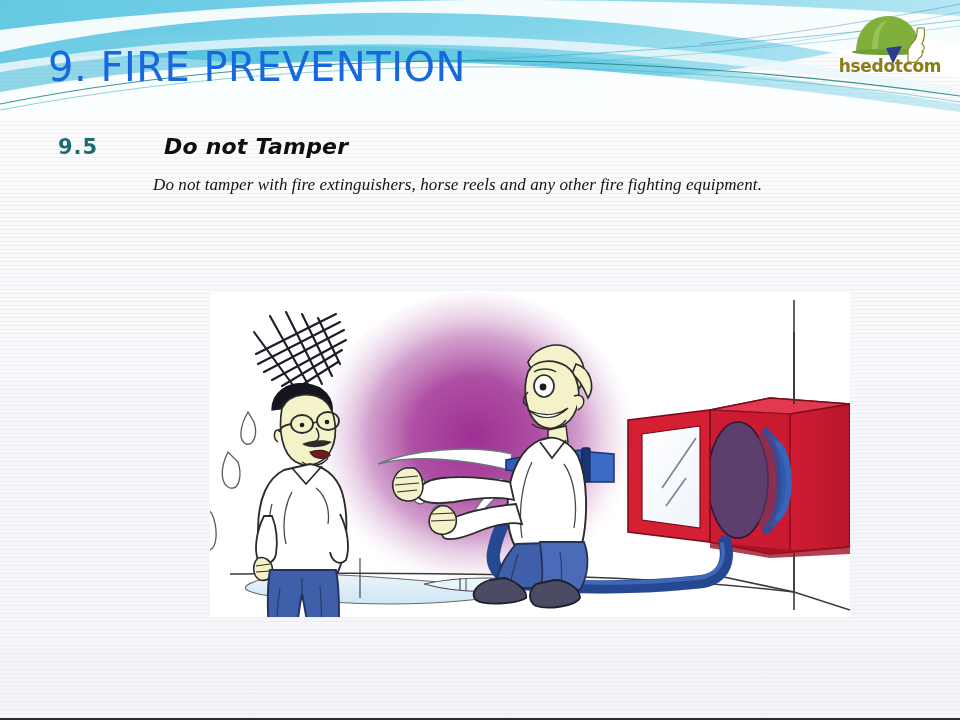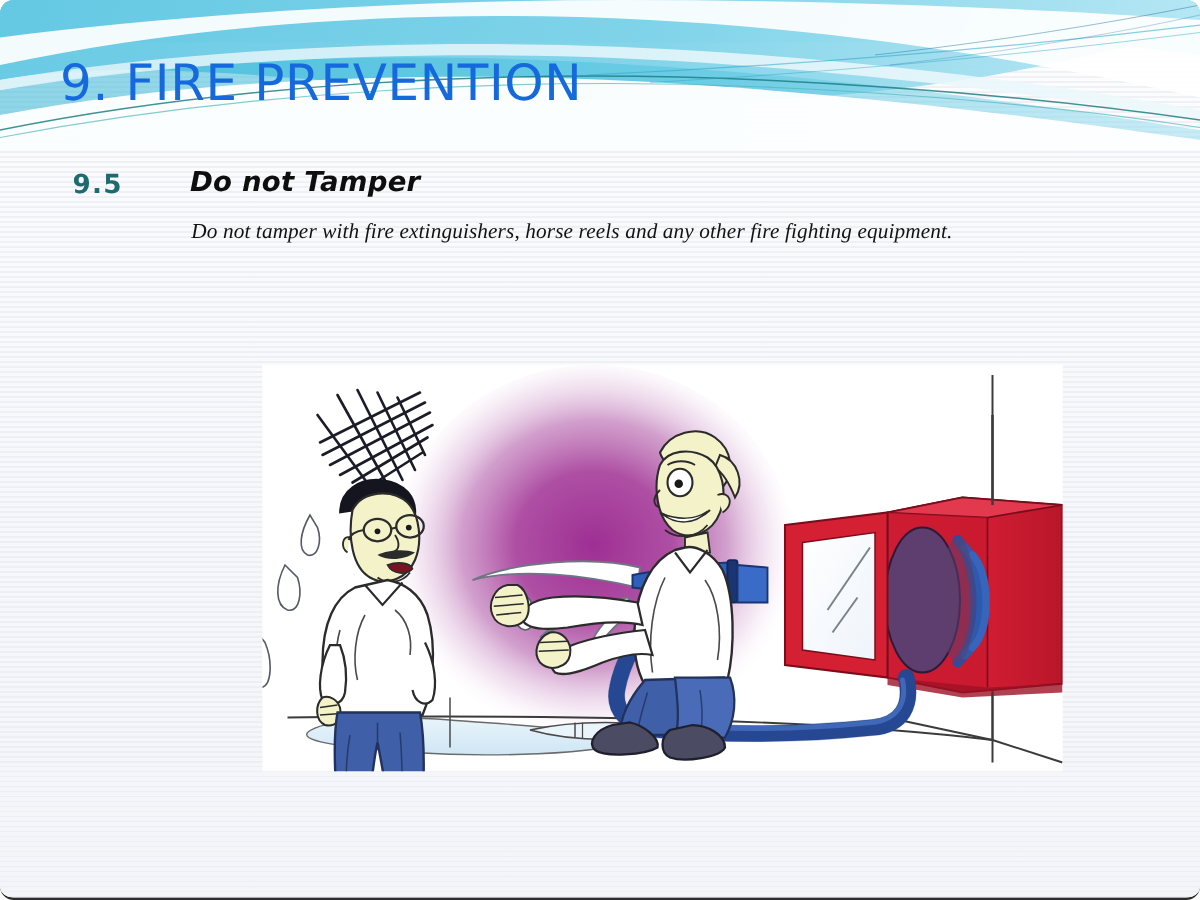--- a/index.html
+++ b/index.html
@@ -12,21 +12,20 @@
     font-family: "Liberation Sans", sans-serif;
   }
   .slide {
     position: relative;
     width: 960px;
     height: 720px;
     overflow: hidden;
     background: #ffffff;
     border-bottom: 2px solid #2b2b2b;
     box-sizing: border-box;
-    border-radius: 11px;
   }
   
   .slide-bg {
     position: absolute;
     inset: 0;
     background:
       repeating-linear-gradient(0deg, rgba(230,232,240,0.55) 0px, rgba(230,232,240,0.55) 1px, rgba(255,255,255,0) 1px, rgba(255,255,255,0) 4px),
       linear-gradient(180deg, #fdfdfe 0%, #f7f8fb 55%, #f4f5f9 100%);
   }
   .banner {
@@ -74,21 +73,21 @@
     left: 58px;
     top: 135px;
     font-family: "DejaVu Sans", sans-serif;
     font-size: 21px;
     font-weight: 700;
     color: #1d6b6e;
     letter-spacing: 1px;
   }
   .section-head {
     position: absolute;
-    left: 152px;
+    left: 164px;
     top: 134px;
     font-family: "DejaVu Sans", sans-serif;
     font-size: 22px;
     font-weight: 700;
     font-style: italic;
     color: #0e0e0e;
     letter-spacing: 0.2px;
   }
   .section-body {
     position: absolute;
@@ -158,20 +157,34 @@
     <path d="M0,104 C180,68 400,54 610,64 C780,72 890,86 960,96" fill="none" stroke="#1d7f82" stroke-width="1.1" opacity="0.85"></path>
     <path d="M0,110 C190,74 410,60 620,70 C790,78 895,92 960,102" fill="none" stroke="#4fb7bd" stroke-width="0.9" opacity="0.7"></path>
     <path d="M470,60 C600,54 760,44 960,20" fill="none" stroke="#2aa7c6" stroke-width="1" opacity="0.55"></path>
     <path d="M520,66 C660,58 800,46 960,26" fill="none" stroke="#2aa7c6" stroke-width="0.8" opacity="0.45"></path>
     <path d="M700,44 C790,34 880,20 960,4" fill="none" stroke="#1f6f9c" stroke-width="0.8" opacity="0.45"></path>
     <path d="M712,52 C800,42 888,28 960,12" fill="none" stroke="#1f6f9c" stroke-width="0.7" opacity="0.35"></path>
   </svg>
 
   <div class="title">9. FIRE PREVENTION</div>
 
+  <div class="logo-wrap">
+    <svg width="120" height="60" viewBox="0 0 120 60" xmlns="http://www.w3.org/2000/svg">
+
+      <path d="M26,48 C26,26 40,12 58,12 C76,12 90,26 90,48 Z" fill="#7fb03c"></path>
+      <path d="M42,46 C42,28 48,18 58,16 C50,22 48,32 48,46 Z" fill="#9cc75e" opacity="0.85"></path>
+
+      <path d="M22,48 C22,44 94,44 94,48 C94,52 22,52 22,48 Z" fill="#6fa034"></path>
+
+      <path d="M78,46 C80,40 84,38 86,34 C88,30 86,26 88,24 L94,24 C95,30 94,36 92,40 C95,42 95,46 92,47 C93,50 92,53 89,54 C88,58 84,59 80,58 L78,58 Z" fill="#ffffff" stroke="#8a7c16" stroke-width="1.1"></path>
+
+      <path d="M56,44 L72,42 L63,60 Z" fill="#2b3d8f"></path>
+    </svg>
+    <div class="logo-text">hsedotcom</div>
+  </div>
 
   <div class="section-num">9.5</div>
   <div class="section-head">Do not Tamper</div>
   <div class="section-body">Do not tamper with fire extinguishers, horse reels and any other fire fighting equipment.</div>
 
   <svg class="cartoon" viewBox="0 0 640 325" xmlns="http://www.w3.org/2000/svg">
     <defs>
       <radialGradient id="purpleGlow" cx="50%" cy="48%" r="52%">
         <stop offset="0%" stop-color="#9e2f93"></stop>
         <stop offset="38%" stop-color="#ab48a0" stop-opacity="0.96"></stop>

